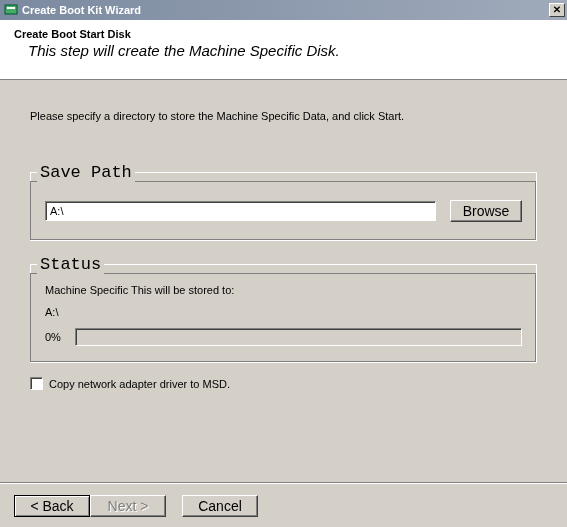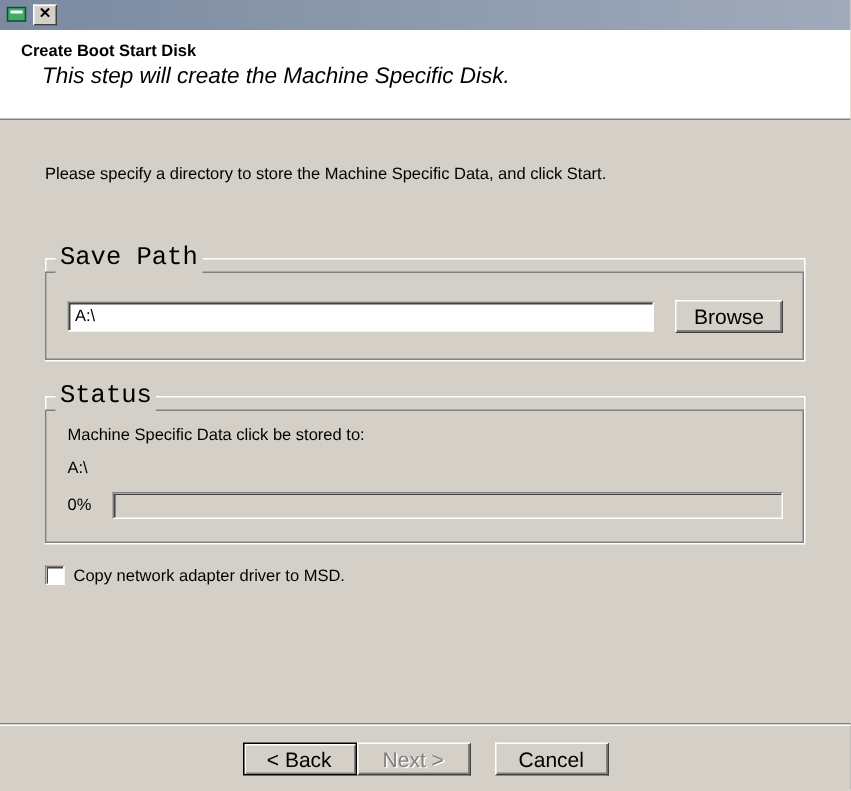--- a/index.html
+++ b/index.html
@@ -172,39 +172,40 @@
     box-shadow: inset 1px 1px 0 #404040;
   }
   .footer {
     border-top: 1px solid #fff;
     box-shadow: 0 -1px 0 #808080;
     position: absolute;
     bottom: 0; left: 0; right: 0;
     height: 44px;
     display: flex;
     align-items: center;
-    justify-content: center;
+    justify-content: flex-start;
     padding: 0 14px;
     gap: 0;
     background: #d4d0c8;
   }
   .footer .btn-group { display: flex; }
   .footer .btn-group button.win { min-width: 76px; }
   .footer .gap { width: 16px; }
 </style>
 </head>
 <body>
 
 <div class="titlebar">
   <span class="icon">
     <svg width="14" height="14" viewBox="0 0 14 14">
       <rect x="1" y="2" width="12" height="9" fill="#4a6" stroke="#053" stroke-width="1"></rect>
       <rect x="3" y="4" width="8" height="2" fill="#fff"></rect>
     </svg>
   </span>
+  <span class="title">Create Boot Kit Wizard</span>
   <div class="close-btn">✕</div>
 </div>
 
 <div class="header">
   <div class="heading">Create Boot Start Disk</div>
   <div class="subtext">This step will create the Machine Specific Disk.</div>
 </div>
 
 <div class="body">
 
@@ -215,21 +216,21 @@
     <div class="save-path-body">
       <input type="text" value="A:\" style="">
       <button class="win">Browse</button>
     </div>
   </fieldset>
 
 
   <fieldset>
     <legend>Status</legend>
     <div class="status-body">
-      <div class="status-line">Machine Specific Data click be stored to:</div>
+      <div class="status-line">Machine Specific This will be stored to:</div>
       <div class="status-line">A:\</div>
       <div class="progress-row">
         <span class="pct">0%</span>
         <div class="progress-bar"></div>
       </div>
     </div>
   </fieldset>
 
   <div class="checkbox-row">
     <div class="chk"></div>

